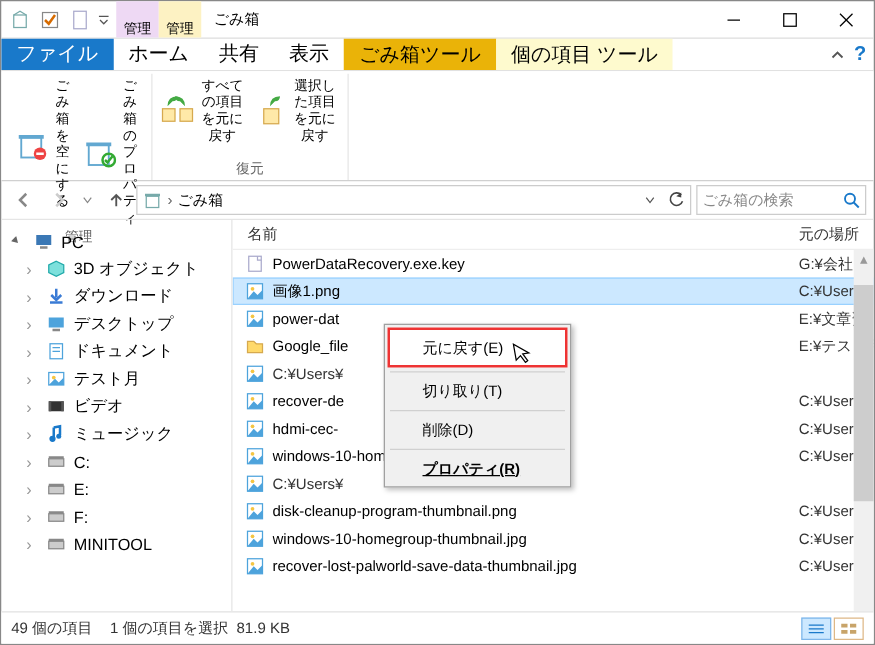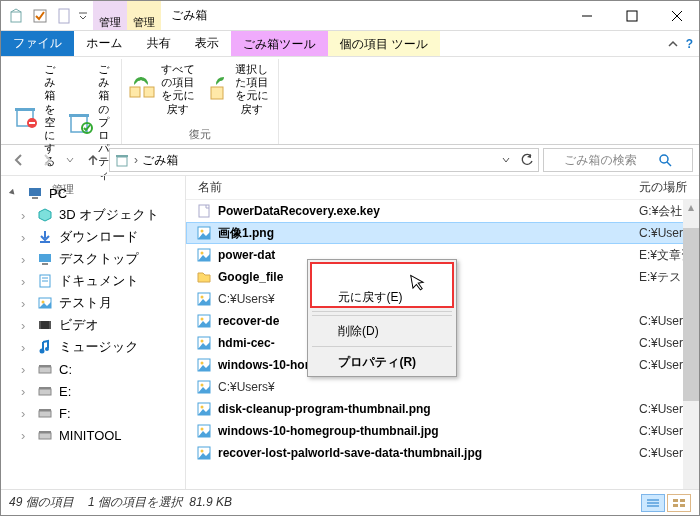--- a/index.html
+++ b/index.html
@@ -7,64 +7,64 @@
   .titlebar { height: 30px; display: flex; align-items: stretch; border-bottom: 1px solid #ddd; }
   .qat { display: flex; align-items: center; padding: 0 4px; gap: 2px; }
   .qat-icon { width: 22px; height: 22px; display: flex; align-items: center; justify-content: center; }
   .tab-group { display: flex; align-items: flex-end; margin-left: 0px; }
   .context-tab { height: 30px; display: flex; flex-direction: column; align-items: center; justify-content: flex-end; padding: 0 6px; font-size: 11px; }
   .context-tab.purple { background: #eed9f4; }
   .context-tab.yellow { background: #fdf2c3; }
   .wintitle { flex: 1; display: flex; align-items: center; padding-left: 10px; }
   .wincontrols { display: flex; align-items: center; }
   .wbtn { width: 45px; height: 30px; display: flex; align-items: center; justify-content: center; font-size: 14px; }
-  .ribbon-tabs { height: 26px; display: flex; align-items: stretch; border-bottom: 1px solid #e1e1e1; font-size: 12px; }
+  .ribbon-tabs { height: 26px; display: flex; align-items: stretch; border-bottom: 1px solid #e1e1e1; font-size: 16px; }
   .rtab { padding: 0 12px; display: flex; align-items: center; }
   .rtab.file { background: #1979ca; color: #fff; }
   .rtab.sub { border-top: 2px solid transparent; }
-  .rtab.subpurple { background: #f0abfc; }
+  .rtab.subpurple { background: #eab308; }
   .rtab.subyellow { background: #feface; }
   .ribbon-right { margin-left: auto; display: flex; align-items: center; padding-right: 6px; gap: 8px; color: #555; }
   .ribbon { height: 88px; background: #fff; border-bottom: 1px solid #d0d0d0; display: flex; align-items: stretch; padding: 2px 4px 0 4px; }
   .rgroup { display: flex; flex-direction: column; align-items: center; border-right: 1px solid #e6e6e6; padding: 0 6px; }
   .rgrp-body { flex: 1; display: flex; align-items: flex-start; gap: 4px; padding-top: 4px; }
   .rgrp-label { font-size: 11px; color: #666; padding-bottom: 2px; }
   .bigbtn { width: 50px; display: flex; flex-direction: row; align-items: center; text-align: center; font-size: 11px; line-height: 1.2; }
   .bigbtn.wide { width: 70px; }
   .bigbtn-icon { width: 32px; height: 32px; display: flex; align-items: center; justify-content: center; }
   .addr { height: 30px; display: flex; align-items: center; padding: 3px 6px; gap: 4px; }
   .navbtn { width: 24px; height: 24px; display:flex; align-items:center; justify-content:center; color:#888; border-radius:2px; }
   .addrbar { flex: 1; height: 24px; border: 1px solid #ccc; display: flex; align-items: center; padding: 0 4px; gap: 4px; font-size: 12px; }
   .addrbar .refresh { margin-left: auto; color: #555; }
-  .search { width: 150px; height: 24px; border: 1px solid #ccc; display: flex; align-items: center; padding: 0 20px; color: #888; }
+  .search { width: 136px; height: 24px; border: 1px solid #ccc; display: flex; align-items: center; padding: 0 4px; color: #888; }
   .content { display: flex; height: calc(516px - 30px - 26px - 88px - 30px - 26px - 2px); border-top: 1px solid #e5e5e5; position: relative; }
   .navpane { width: 185px; border-right: 1px solid #e5e5e5; overflow: hidden; padding: 6px 0; }
   .nav-item { display: flex; align-items: center; height: 22px; padding-left: 20px; gap: 6px; font-size: 13px; }
   .nav-item.root { padding-left: 8px; }
   .nav-item .nicon { width: 16px; height: 16px; display:flex; align-items:center; justify-content:center; }
   .list { flex: 1; display: flex; flex-direction: column; overflow: hidden; }
   .list-header { height: 24px; display: flex; align-items: center; border-bottom: 1px solid #eee; color: #333; font-size: 12px; }
   .col-name { flex: 1; padding-left: 12px; }
   .col-loc { width: 60px; text-align: left; }
   .rows { flex: 1; overflow: hidden; }
   .row { height: 22px; display: flex; align-items: center; font-size: 12px; }
   .row.sel { background: #cce8ff; outline: 1px solid #99d1ff; outline-offset: -1px; }
   .row .ficon { width: 16px; height: 16px; margin-left: 10px; margin-right: 6px; display:flex; align-items:center; justify-content:center; }
-  .row .fname { flex: 1; white-space: nowrap; overflow: hidden; font-weight: bold; }
+  .row .fname { flex: 1; white-space: nowrap; overflow: hidden; }
   .row .floc { width: 60px; color: #333; white-space: nowrap; overflow: hidden; }
   .scrollbar-v { position:absolute; right:0; top:24px; bottom:0; width:16px; background:#f0f0f0; display:flex; flex-direction:column; justify-content:flex-start; }
   .scrollbar-thumb { height: 60%; background:#cdcdcd; margin-top:14px; }
-  .status { position: absolute; bottom: 0; left: 0; right: 0; height: 26px; border-top: 1px solid #e1e1e1; display: flex; align-items: center; padding: 0 8px; font-size: 12px; color: #333; background: #fff; gap: 14px; font-style: italic; }
+  .status { position: absolute; bottom: 0; left: 0; right: 0; height: 26px; border-top: 1px solid #e1e1e1; display: flex; align-items: center; padding: 0 8px; font-size: 12px; color: #333; background: #fff; gap: 14px; }
   .status .views { margin-left: auto; display: flex; gap: 2px; }
   .viewbtn { width: 24px; height: 18px; border: 1px solid #deb887; display:flex; align-items:center; justify-content:center; }
   .viewbtn.active { background: #cce8ff; border-color:#7eb6ea; }
   .context-menu { position: absolute; left: 306px; top: 258px; width: 150px; background: #f0f0f0; border: 1px solid #a0a0a0; box-shadow: 2px 2px 4px rgba(0,0,0,.25); padding: 2px; z-index: 50; }
   .context-menu .cm-item { height: 24px; display: flex; align-items: center; padding: 0 10px 0 28px; font-size: 12px; }
-  .context-menu .cm-item.sel { background: #fff; border: 2px solid #e33; padding-left: 26px; padding-right: 8px; height: 46px; align-items: flex-end; }
-  .context-menu .cm-item.bold { font-weight: bold; }
+  .context-menu .cm-item.sel { background: #fff; border: 2px solid #e33; padding-left: 26px; padding-right: 8px; height: 32px; }
+  .context-menu .cm-item.bold { font-weight: bold; text-decoration: underline; }
   .context-menu .cm-sep { height: 1px; background: #d0d0d0; margin: 3px 2px; }
   .cursor { position:absolute; left:410px; top:272px; z-index:60; font-size:16px; color:#000; transform: rotate(-10deg); }
   svg { display: block; }
 </style>
 </head>
 <body>
 
 <div class="titlebar">
   <div class="qat">
     <span class="qat-icon">
@@ -535,20 +535,23 @@
       <div class="scrollbar-thumb"></div>
     </div>
   </div>
 </div>
 
 <div class="context-menu">
   <div class="cm-item sel">
       <span>元に戻す(E)</span>
     </div>
   <div class="cm-sep"></div>
+  <div class="cm-item">
+      <span>切り取り(T)</span>
+    </div>
   <div class="cm-sep"></div>
   <div class="cm-item">
       <span>削除(D)</span>
     </div>
   <div class="cm-sep"></div>
   <div class="cm-item bold">
       <span>プロパティ(R)</span>
     </div>
 </div>
 

